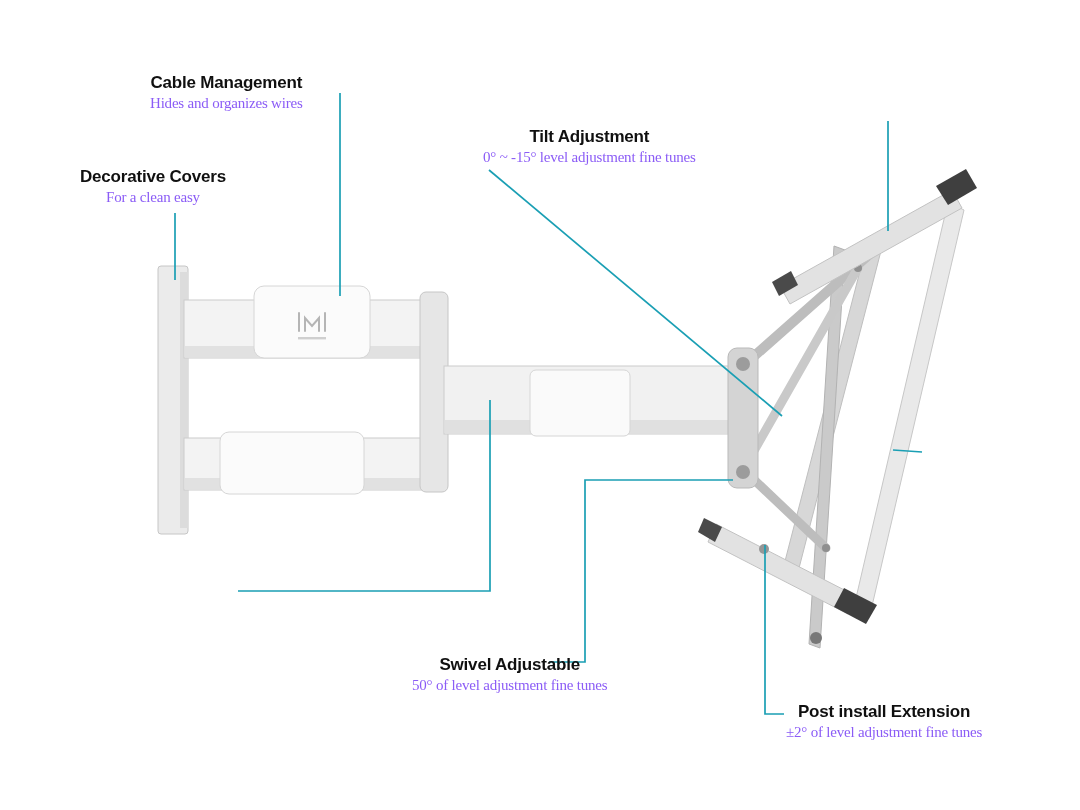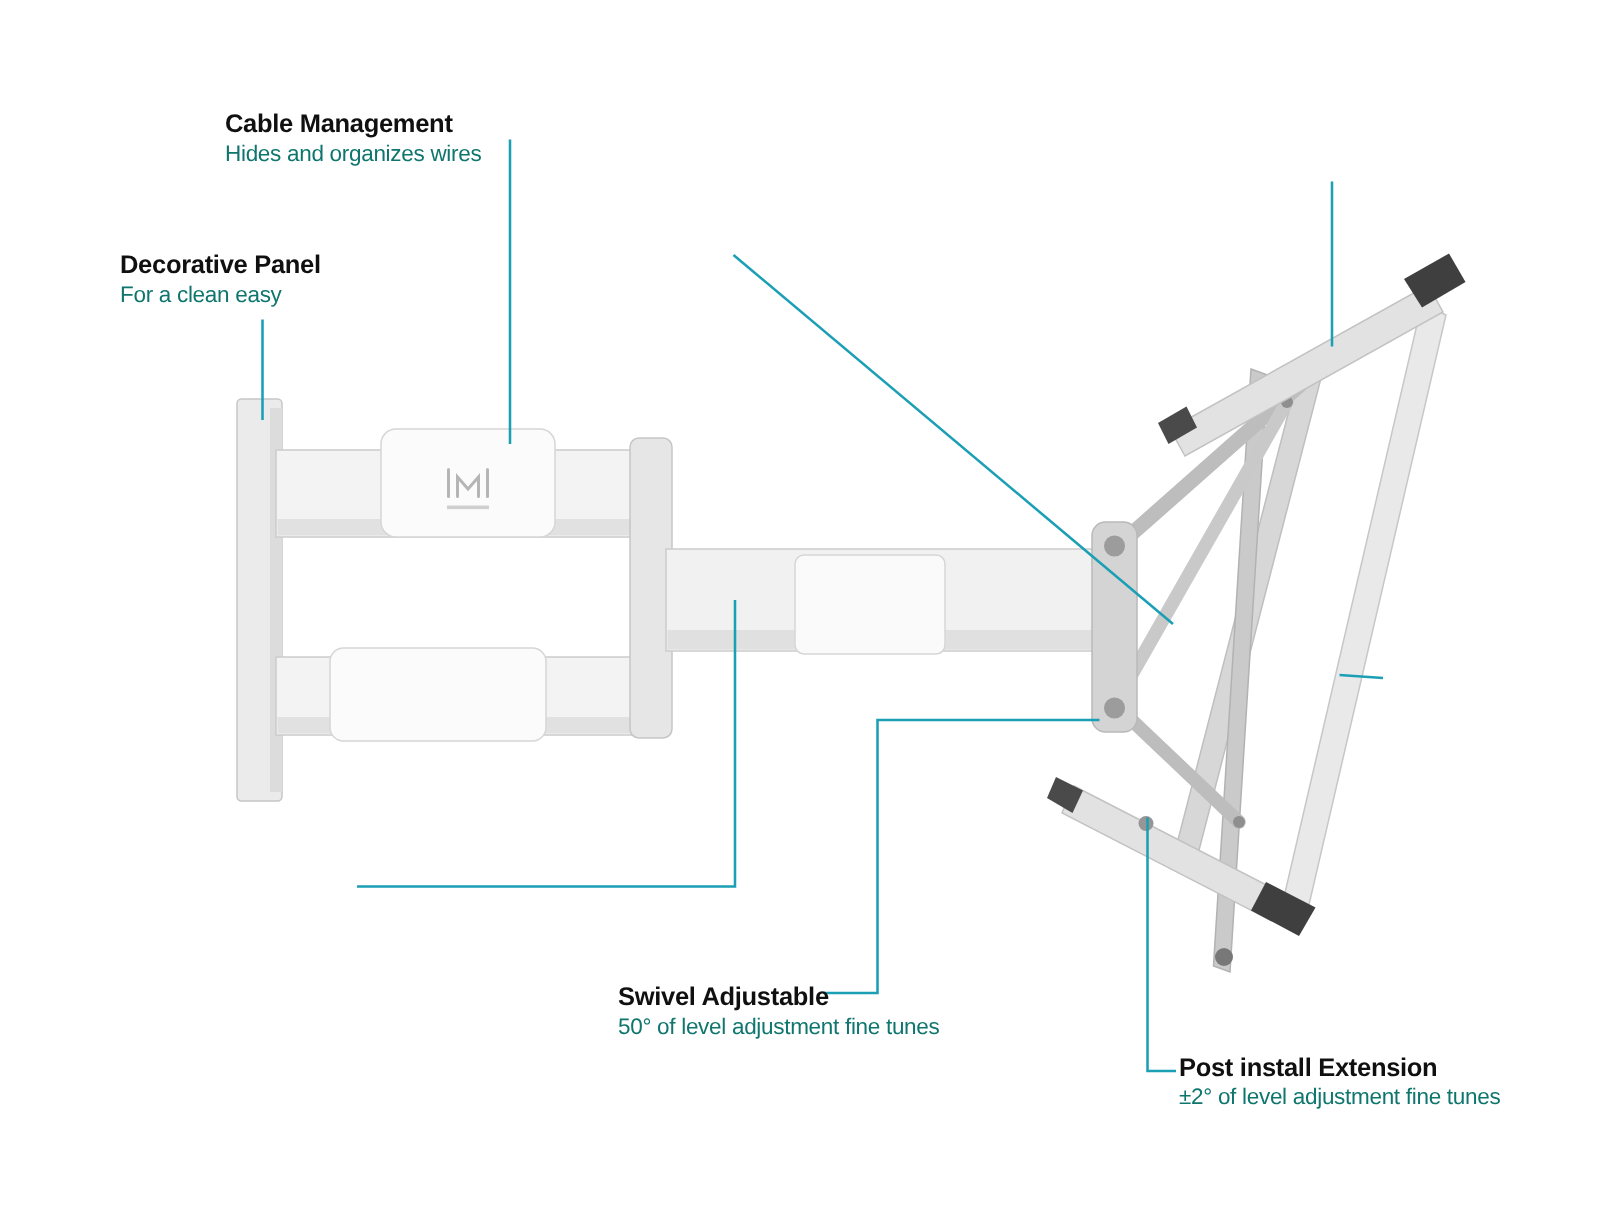--- a/index.html
+++ b/index.html
@@ -4,23 +4,23 @@
 <style>
   html,body{margin:0;padding:0;background:#ffffff;}
   .canvas{
     position:relative;
     width:1080px;height:810px;
     background:#ffffff;
     font-family:"Liberation Sans", sans-serif;
     overflow:hidden;
   }
   svg.scene{position:absolute;left:0;top:0;}
-  .callout{position:absolute;color:#131313;letter-spacing:-0.2px;}
+  .callout{position:absolute;color:#131313;letter-spacing:-0.2px;text-align:center;}
   .callout .t{font-weight:700;font-size:17px;line-height:21px;color:#101010;}
-  .callout .d{font-weight:400;font-size:15px;line-height:20px;color:#0f766e;}
+  .callout .d{font-weight:400;font-size:15px;line-height:20px;color:#8b5cf6;font-family:Liberation Serif, serif;}
 </style>
 </head>
 <body>
 
 <div class="canvas">
 
   <svg class="scene" width="1080" height="810" viewBox="0 0 1080 810">
 
     <g>
       <rect x="158" y="266" width="30" height="268" rx="3" fill="#ebebeb" stroke="#c6c6c6"></rect>
@@ -113,24 +113,28 @@
       <path d="M784 714 H765 V545"></path>
     </g>
   </svg>
 
   <div class="callout" style="left:150px;top:72px">
     <div class="t">Cable Management</div>
     <div class="d">Hides and organizes wires</div>
   </div>
 
   <div class="callout" style="left:80px;top:166px">
-    <div class="t">Decorative Panel</div>
+    <div class="t">Decorative Covers</div>
     <div class="d">For a clean easy</div>
   </div>
 
+  <div class="callout" style="left:483px;top:126px">
+    <div class="t">Tilt Adjustment</div>
+    <div class="d">0° ~ -15° level adjustment fine tunes</div>
+  </div>
 
 
 
 
   <div class="callout" style="left:412px;top:654px">
     <div class="t">Swivel Adjustable</div>
     <div class="d">50° of level adjustment fine tunes</div>
   </div>
 
   <div class="callout" style="left:786px;top:701px">

